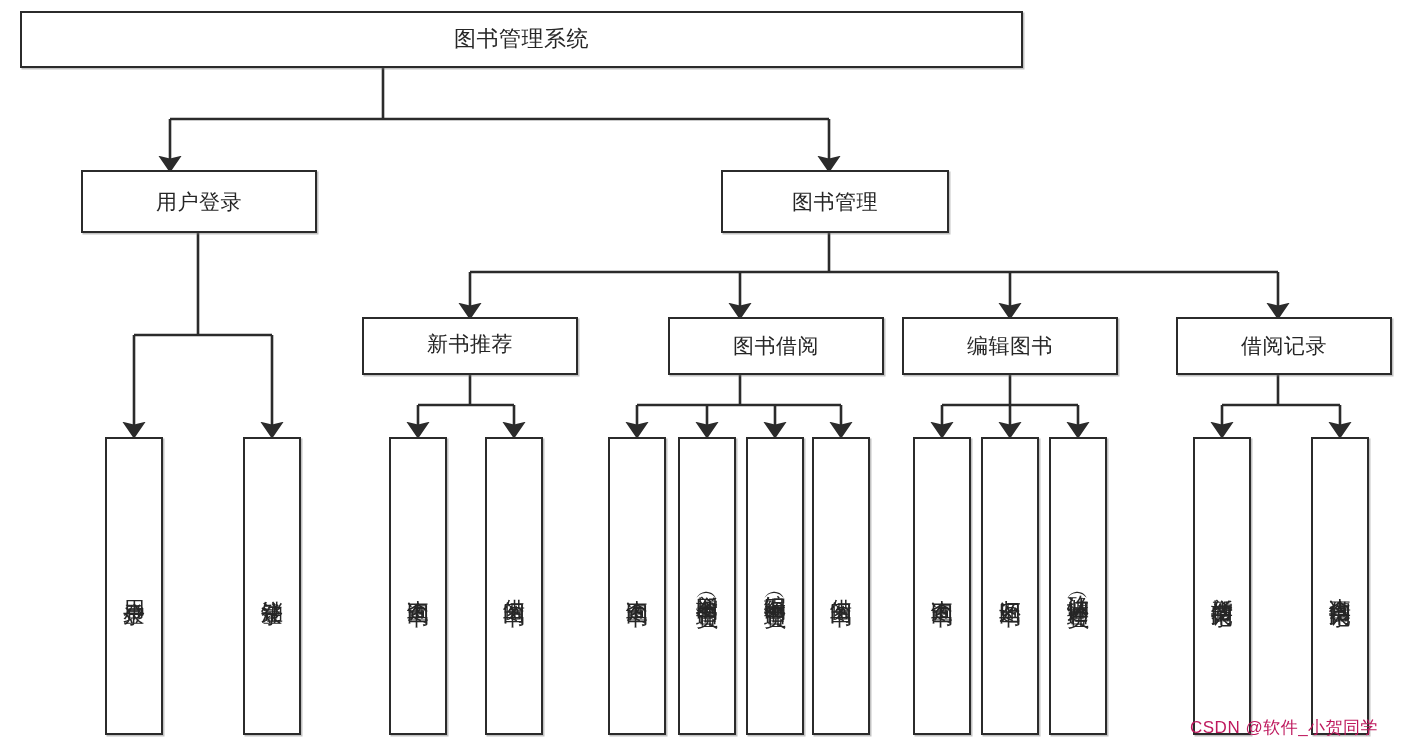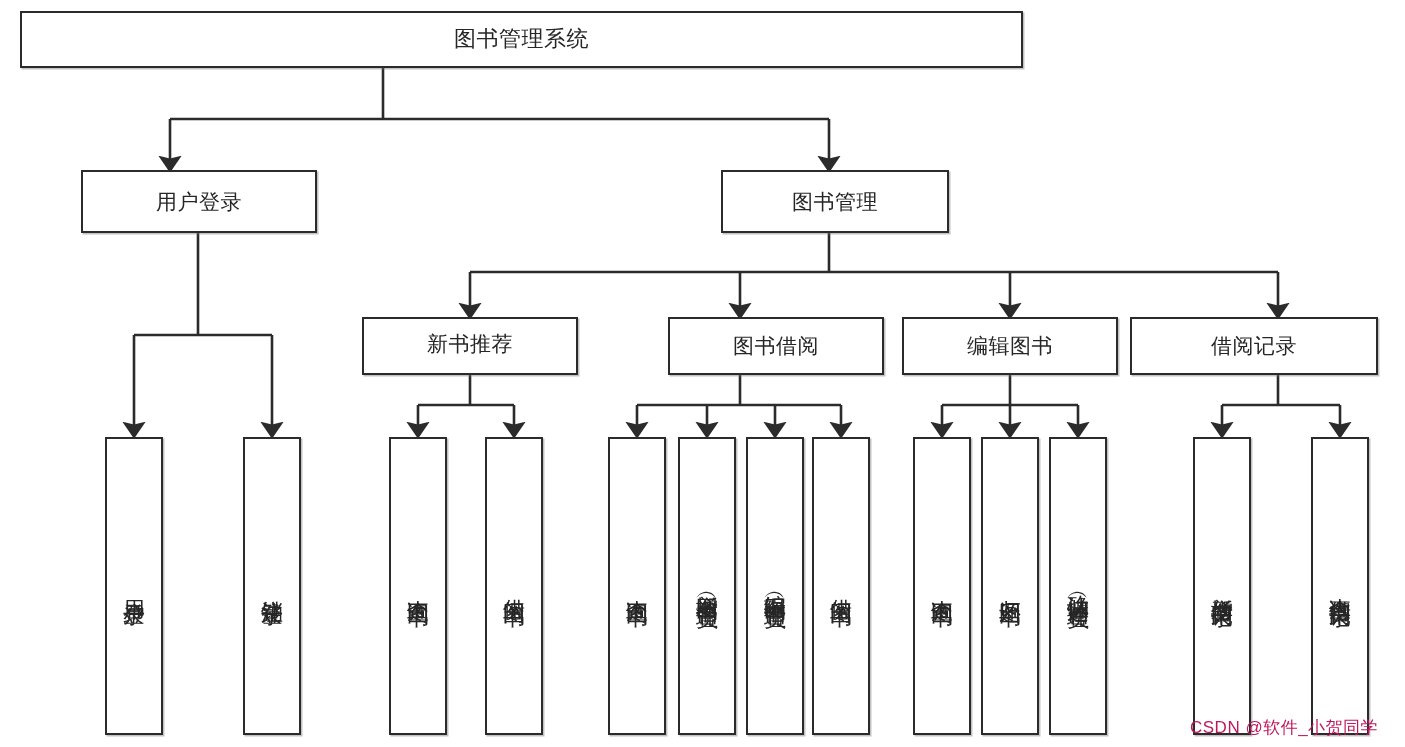--- a/index.html
+++ b/index.html
@@ -130,21 +130,21 @@
 
   <div class="node-box" style="left:362px; top:317px; width:216px; height:58px;font-family:Liberation Mono, monospace;">
     <span class="node-label">新书推荐</span>
   </div>
   <div class="node-box" style="left:648px; top:317px; width:216px; height:58px;margin-left:20px;">
     <span class="node-label">图书借阅</span>
   </div>
   <div class="node-box" style="left:902px; top:317px; width:216px; height:58px;">
     <span class="node-label">编辑图书</span>
   </div>
-  <div class="node-box" style="left:1130px; top:317px; width:248px; height:58px;">
+  <div class="node-box" style="left:1176px; top:317px; width:216px; height:58px;">
     <span class="node-label">借阅记录</span>
   </div>
 
   <div class="node-box vertical" style="left:105px; top:437px; width:58px; height:298px;">
     <span class="node-label">用户登录</span>
   </div>
   <div class="node-box vertical" style="left:243px; top:437px; width:58px; height:298px;">
     <span class="node-label">注销登录</span>
   </div>
 

